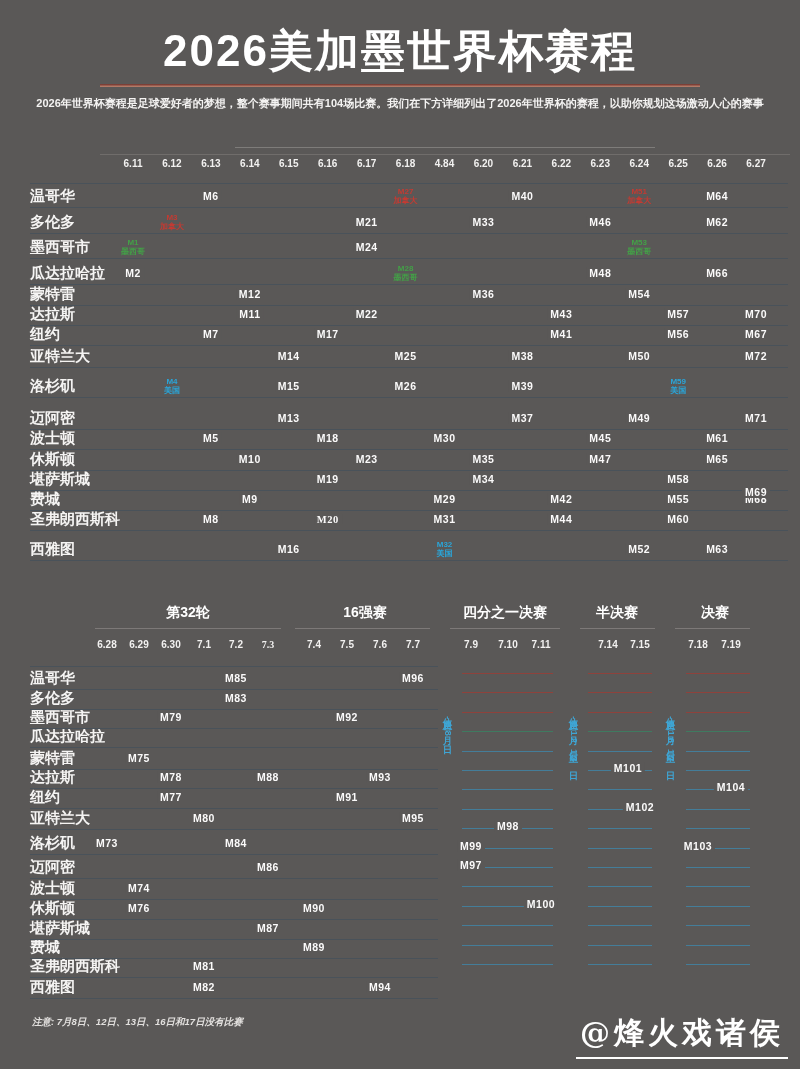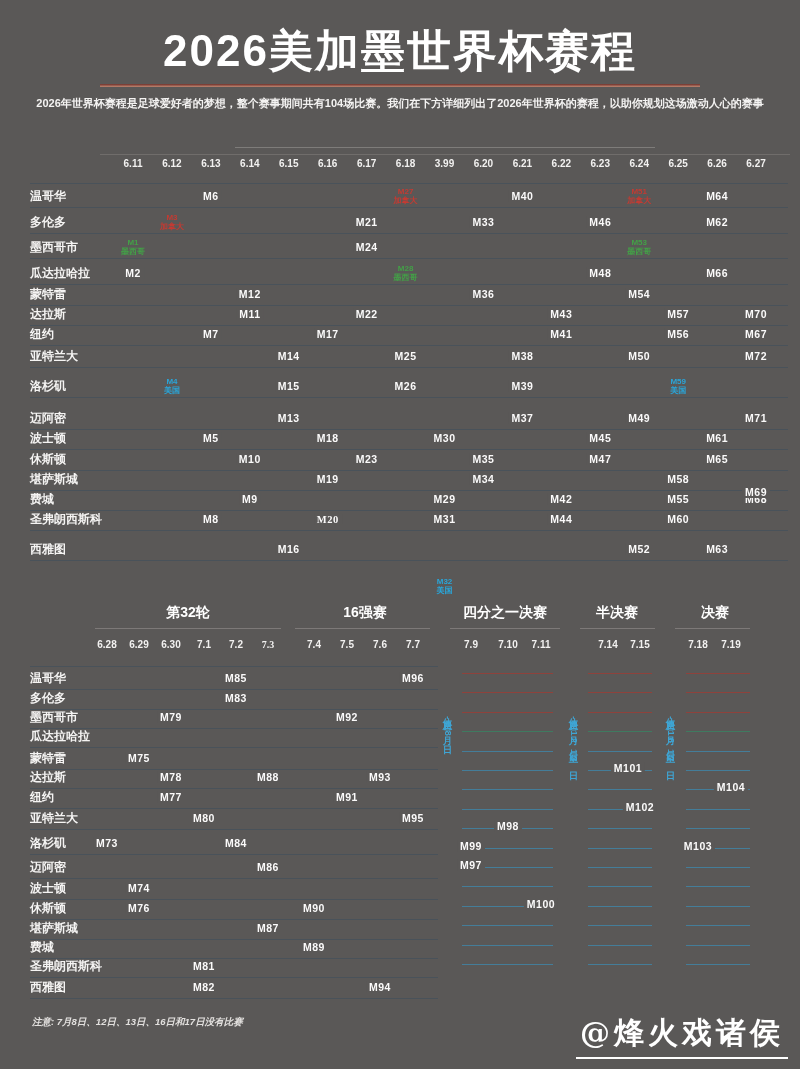--- a/index.html
+++ b/index.html
@@ -8,21 +8,21 @@
   .abs{position:absolute;}
   #main-title{top:22px;left:0;width:800px;text-align:center;font-size:44px;font-weight:bold;
               letter-spacing:2px;color:#ffffff;}
   #title-rule{top:84px;left:100px;width:600px;height:3px;
               background:linear-gradient(to bottom,#6f312b,#c08873);}
   #subtitle{top:96px;left:30px;width:740px;text-align:center;font-size:11px;font-weight:bold;color:#f4f3f2;}
   #group-title{top:124px;left:0;width:800px;text-align:center;font-size:16px;font-weight:bold;}
   #group-title-rule{top:147px;left:235px;width:420px;height:1px;background:#8b8886;opacity:.75;}
   #dates-rule{top:154px;left:100px;width:690px;height:1px;background:#8b8886;opacity:.45;}
   .date-label{font-size:10px;font-weight:bold;color:#f2f1f0;transform:translateX(-50%);white-space:nowrap;}
-  .city-label{left:30px;font-size:12px;font-weight:bold;color:#f5f4f3;white-space:nowrap;transform:translateY(-50%);}
+  .city-label{left:30px;font-size:15px;font-weight:bold;color:#f5f4f3;white-space:nowrap;transform:translateY(-50%);}
   .match-label{font-size:10.5px;font-weight:bold;color:#fbfafa;transform:translate(-50%,-50%);
                white-space:nowrap;letter-spacing:.5px;background:#5a5857;padding:0 3px;z-index:3;}
   .stamp{font-size:8px;font-weight:bold;line-height:9px;text-align:center;
          transform:translate(-50%,-50%);white-space:nowrap;z-index:3;}
   .row-line{height:1px;background:#49525a;z-index:1;}
   .kline{height:1px;z-index:1;}
   .section-title{font-size:14px;font-weight:bold;transform:translateX(-50%);white-space:nowrap;}
   .section-rule{height:1px;background:#8b8886;opacity:.7;}
   .rest-day{writing-mode:vertical-rl;font-size:9.5px;font-weight:bold;letter-spacing:2px;
             color:#3fa5d4;transform:translateX(-50%);white-space:nowrap;z-index:2;}
@@ -42,21 +42,21 @@
   <div class="abs" id="dates-rule"></div>
   <div class="abs" id="grid">
       <div class="abs date-label" style="left: 133px; top: 158px;">6.11</div>
       <div class="abs date-label" style="left: 171.94px; top: 158px;">6.12</div>
       <div class="abs date-label" style="left: 210.88px; top: 158px;">6.13</div>
       <div class="abs date-label" style="left: 249.82px; top: 158px;">6.14</div>
       <div class="abs date-label" style="left: 288.76px; top: 158px;">6.15</div>
       <div class="abs date-label" style="left: 327.7px; top: 158px;">6.16</div>
       <div class="abs date-label" style="left: 366.64px; top: 158px;">6.17</div>
       <div class="abs date-label" style="left: 405.58px; top: 158px;">6.18</div>
-      <div class="abs date-label" style="left: 444.52px; top: 158px;">3.99</div>
+      <div class="abs date-label" style="left: 444.52px; top: 158px;">4.84</div>
       <div class="abs date-label" style="left: 483.46px; top: 158px;">6.20</div>
       <div class="abs date-label" style="left: 522.4px; top: 158px;">6.21</div>
       <div class="abs date-label" style="left: 561.34px; top: 158px;">6.22</div>
       <div class="abs date-label" style="left: 600.28px; top: 158px;">6.23</div>
       <div class="abs date-label" style="left: 639.22px; top: 158px;">6.24</div>
       <div class="abs date-label" style="left: 678.16px; top: 158px;">6.25</div>
       <div class="abs date-label" style="left: 717.1px; top: 158px;">6.26</div>
       <div class="abs date-label" style="left: 756.04px; top: 158px;">6.27</div>
       <div class="abs row-line" style="left: 30px; width: 758px; top: 183px;"></div>
       <div class="abs city-label" style="top: 196px;">温哥华</div>
@@ -130,21 +130,21 @@
         <div>M27</div>
         <div>加拿大</div>
       </div>
       <div class="abs stamp" style="left: 405.58px; top: 273px; color: rgb(67, 160, 71);">
         <div>M28</div>
         <div>墨西哥</div>
       </div>
       <div class="abs match-label" style="left: 444.52px; top: 499px;">M29</div>
       <div class="abs match-label" style="left: 444.52px; top: 438px;">M30</div>
       <div class="abs match-label" style="left: 444.52px; top: 519px;">M31</div>
-      <div class="abs stamp" style="left: 444.52px; top: 549px; color: rgb(42, 165, 216); margin-top: 37px;">
+      <div class="abs stamp" style="left: 444.52px; top: 549px; color: rgb(42, 165, 216);">
         <div>M32</div>
         <div>美国</div>
       </div>
       <div class="abs match-label" style="left: 483.46px; top: 222px;">M33</div>
       <div class="abs match-label" style="left: 483.46px; top: 479px;">M34</div>
       <div class="abs match-label" style="left: 483.46px; top: 459px;">M35</div>
       <div class="abs match-label" style="left: 483.46px; top: 294px;">M36</div>
       <div class="abs match-label" style="left: 522.4px; top: 418px;">M37</div>
       <div class="abs match-label" style="left: 522.4px; top: 356px;">M38</div>
       <div class="abs match-label" style="left: 522.4px; top: 386px;">M39</div>

